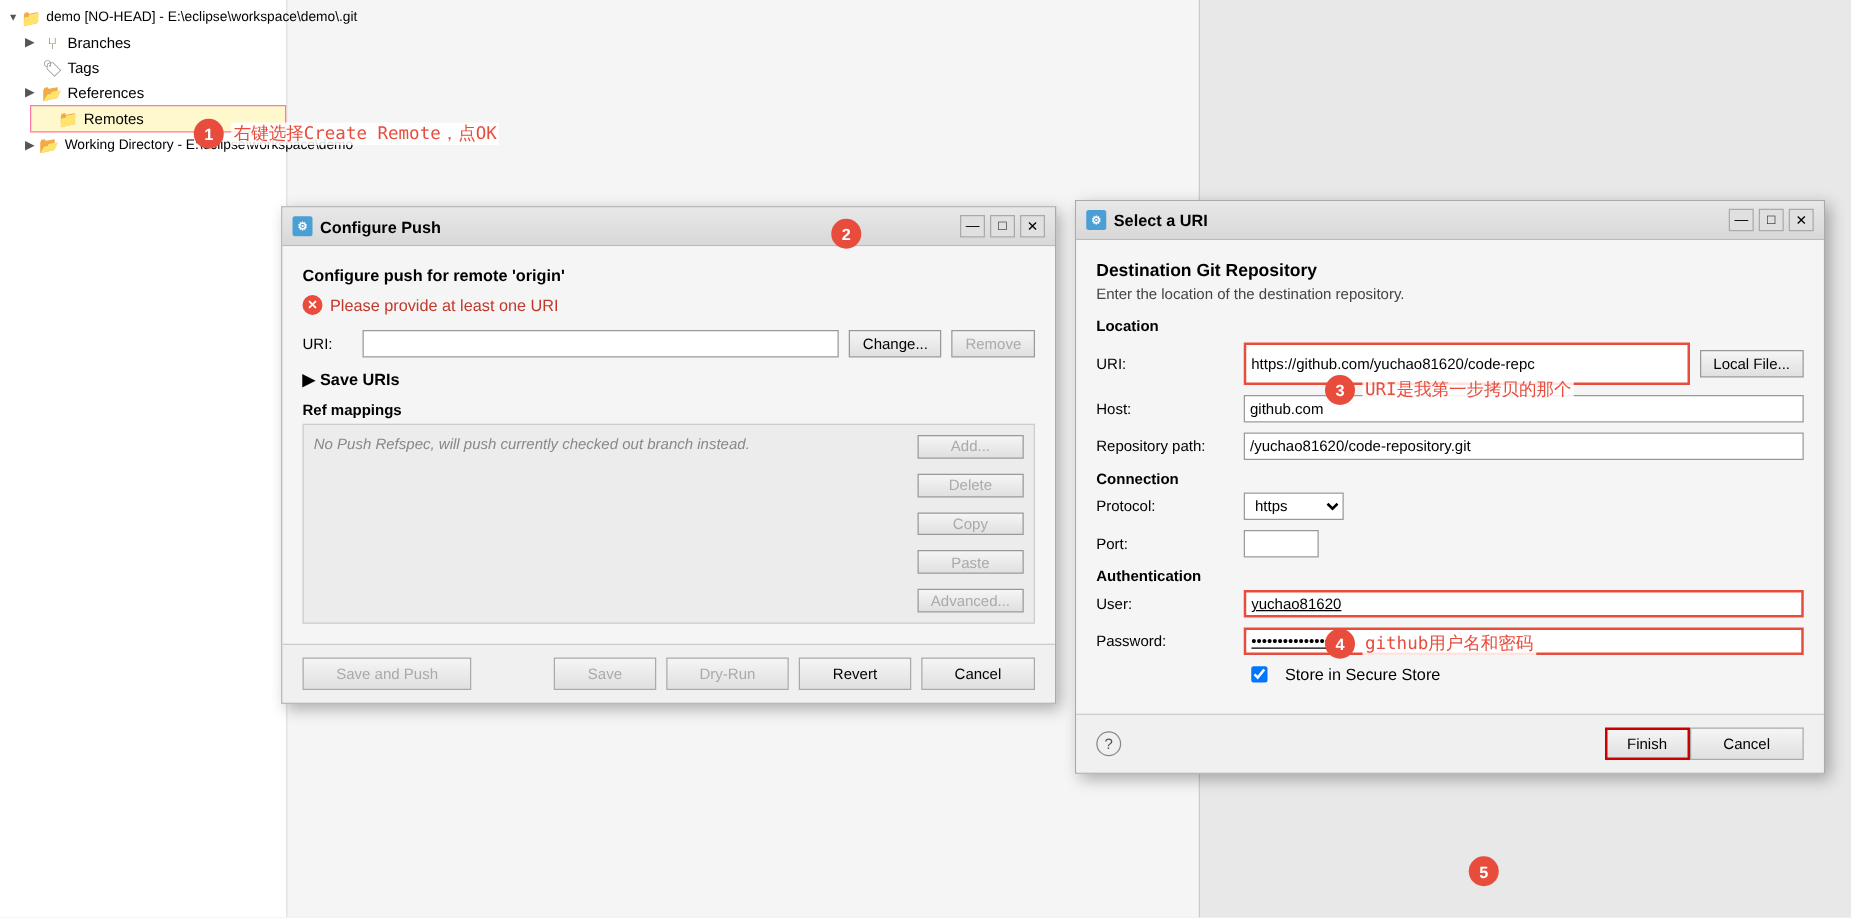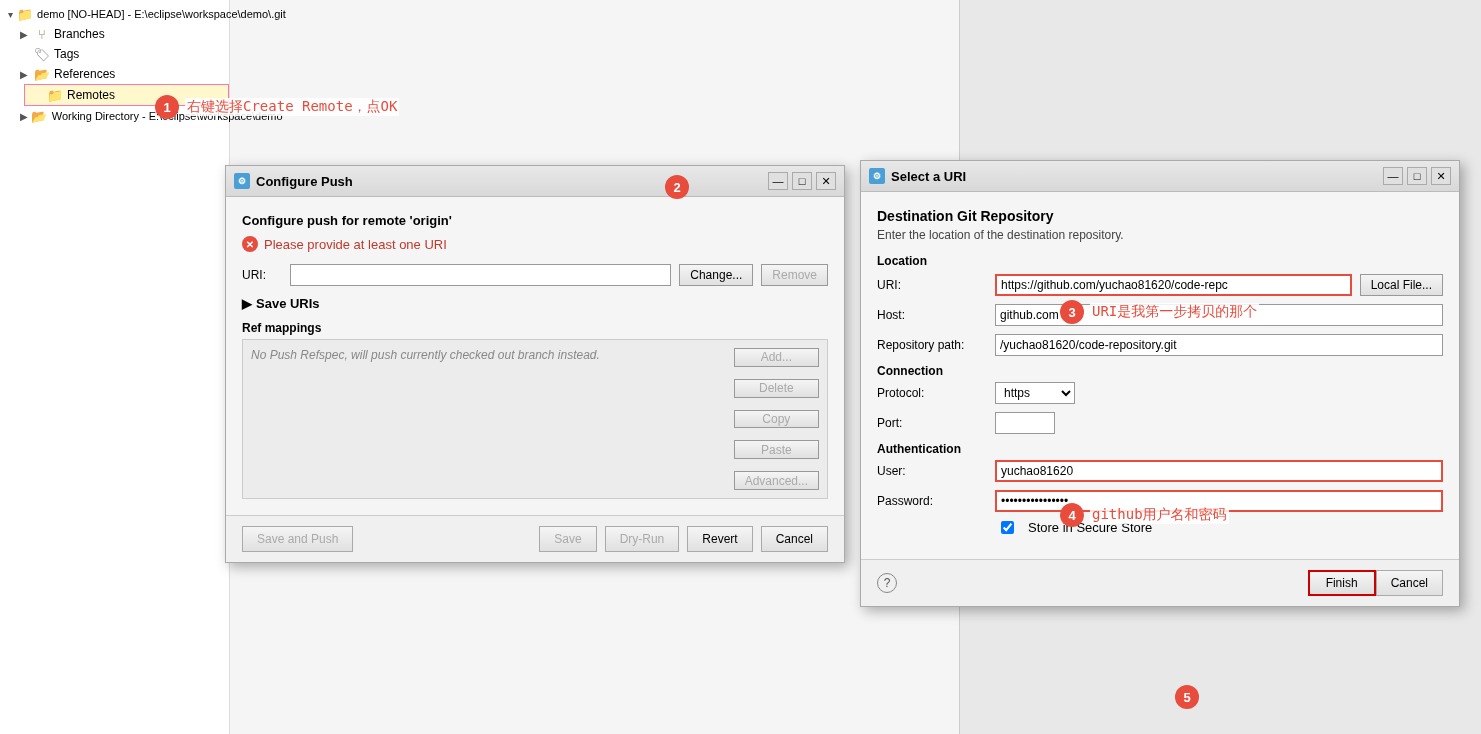--- a/index.html
+++ b/index.html
@@ -172,21 +172,21 @@
     .dialog-footer {
       display: flex;
       justify-content: flex-end;
       gap: 8px;
       padding: 10px 16px;
       border-top: 1px solid #ccc;
       background: #f0f0f0;
     }
     .btn-footer {
       height: 26px;
-      padding: 0 14px;
+      padding: 0 26px;
       border: 1px solid #aaa;
       background: linear-gradient(to bottom, #f5f5f5, #e0e0e0);
       cursor: pointer;
       font-size: 12px;
     }
     .btn-footer:disabled { color: #aaa; cursor: default; }
 
     
     .dialog-select-uri {
       position: absolute;
@@ -271,20 +271,21 @@
     .auth-section {
       margin-top: 4px;
     }
     .auth-input-red {
       flex: 1;
       height: 22px;
       border: 2px solid #e74c3c;
       background: #fff;
       padding: 0 4px;
       font-size: 12px;
+      text-decoration: underline;
     }
     .checkbox-row {
       display: flex;
       align-items: center;
       gap: 14px;
       margin: 8px 0;
       font-size: 12px;
     }
     .uri-dialog-footer {
       display: flex;
@@ -477,21 +478,21 @@
   </div>
 
   <div class="uri-dialog-content">
     <div class="uri-section-heading">Destination Git Repository</div>
     <div class="uri-section-sub">Enter the location of the destination repository.</div>
 
     <div style="font-size:12px; font-weight:600; margin-bottom:6px;">Location</div>
 
     <div class="uri-form-row">
       <span class="uri-label">URI:</span>
-      <input class="uri-input uri-input-red" type="text" style="border: 2px solid rgb(231, 76, 60); flex: 1 1 0%; height: 22px; padding: 0px 4px; font-size: 12px;" value="https://github.com/yuchao81620/code-repc">
+      <input class="uri-input uri-input-red" type="text" style="border: 2px solid rgb(231, 76, 60); flex: 1 1 0%; height: 34px; padding: 0px 4px; font-size: 12px;" value="https://github.com/yuchao81620/code-repc">
       <button class="btn-standard">Local File...</button>
     </div>
 
     <div class="uri-form-row">
       <span class="uri-label">Host:</span>
       <input class="uri-input-normal" type="text" value="github.com" style="">
     </div>
 
     <div class="uri-form-row">
       <span class="uri-label">Repository path:</span>

